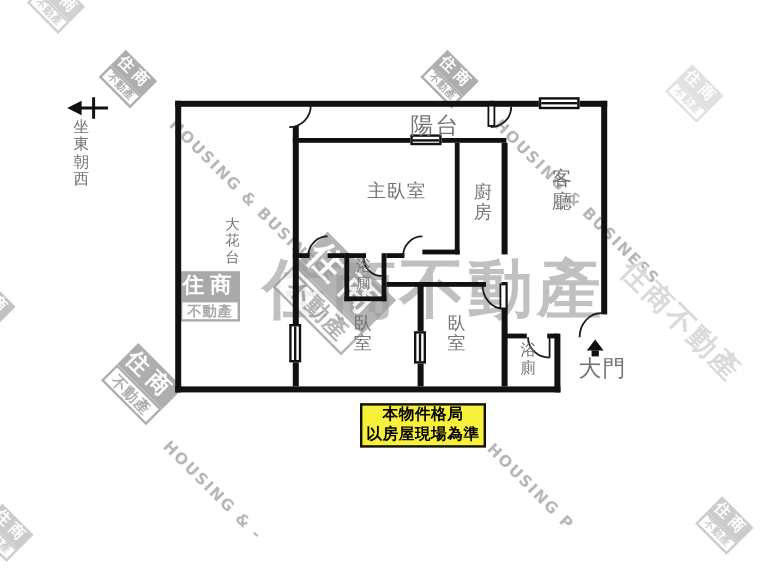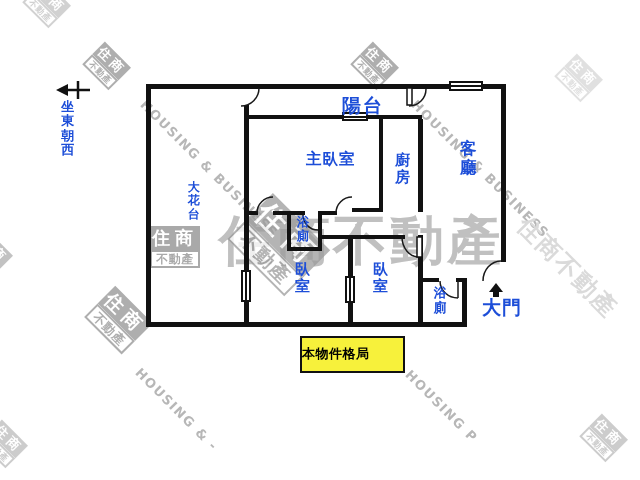--- a/index.html
+++ b/index.html
@@ -19,27 +19,27 @@
   .hb-logo.rot{transform:rotate(45deg)}
   .hb-logo.s{font-size:13px}
   .hb-logo.m{font-size:19px}
   .hb-logo.xl{font-size:30px;opacity:.75}
   
   .wall{position:absolute;background:#111;z-index:2}
   .win{position:absolute;z-index:3;background:#fff;border:2px solid #111;box-sizing:border-box}
   .win.h{background:linear-gradient(#111,#111) center/100% 2px no-repeat,#fff}
   .win.v{background:linear-gradient(#111,#111) center/2px 100% no-repeat,#fff}
   .overlay-svg{position:absolute;left:0;top:0;z-index:3}
-  .rlabel{position:absolute;z-index:4;color:#1d4ed8;font-weight:bold;line-height:1.15;white-space:nowrap}
+  .rlabel{position:absolute;z-index:4;color:#737373;font-weight:normal;line-height:1.15;white-space:nowrap}
   .rlabel.v{width:1.12em;word-break:break-all;white-space:normal;text-align:center;line-height:1.12}
   
   .compass{position:absolute;z-index:4}
   .notice{position:absolute;left:300px;top:336px;width:105px;height:37px;z-index:5;
           background:#F7F13B;border:2px solid #111;box-sizing:border-box;
-          display:flex;flex-direction:column;justify-content:center;align-items:flex-start;
+          display:flex;flex-direction:column;justify-content:center;align-items:center;
           font-size:13px;font-weight:bold;color:#000;line-height:1.3;letter-spacing:.5px}
 </style>
 </head>
 <body>
 
 <div class="stage">
 
   <div class="diag" style="left:148px;top:97px">HOUSING &amp; BUSINESS</div>
   <div class="diag" style="left:419px;top:97px">HOUSING &amp; BUSINESS</div>
   <div class="diag" style="left:143px;top:365px">HOUSING &amp; -</div>
@@ -152,15 +152,16 @@
   <div class="rlabel v" style="left:394px;top:152px;font-size:15px">廚房</div>
   <div class="rlabel v" style="left:459px;top:139px;font-size:16.5px;line-height:1.18">客廳</div>
   <div class="rlabel v" style="left:296px;top:215px;font-size:12.5px">浴廁</div>
   <div class="rlabel v" style="left:294px;top:261px;font-size:15px">臥室</div>
   <div class="rlabel v" style="left:372px;top:261px;font-size:15px">臥室</div>
   <div class="rlabel v" style="left:433px;top:286px;font-size:13px">浴廁</div>
   <div class="rlabel" style="left:482px;top:297px;font-size:19px;letter-spacing:1px">大門</div>
 
   <div class="notice">
     <div>本物件格局</div>
+    <div>以房屋現場為準</div>
   </div>
 
 </div>
 
 </body></html>

